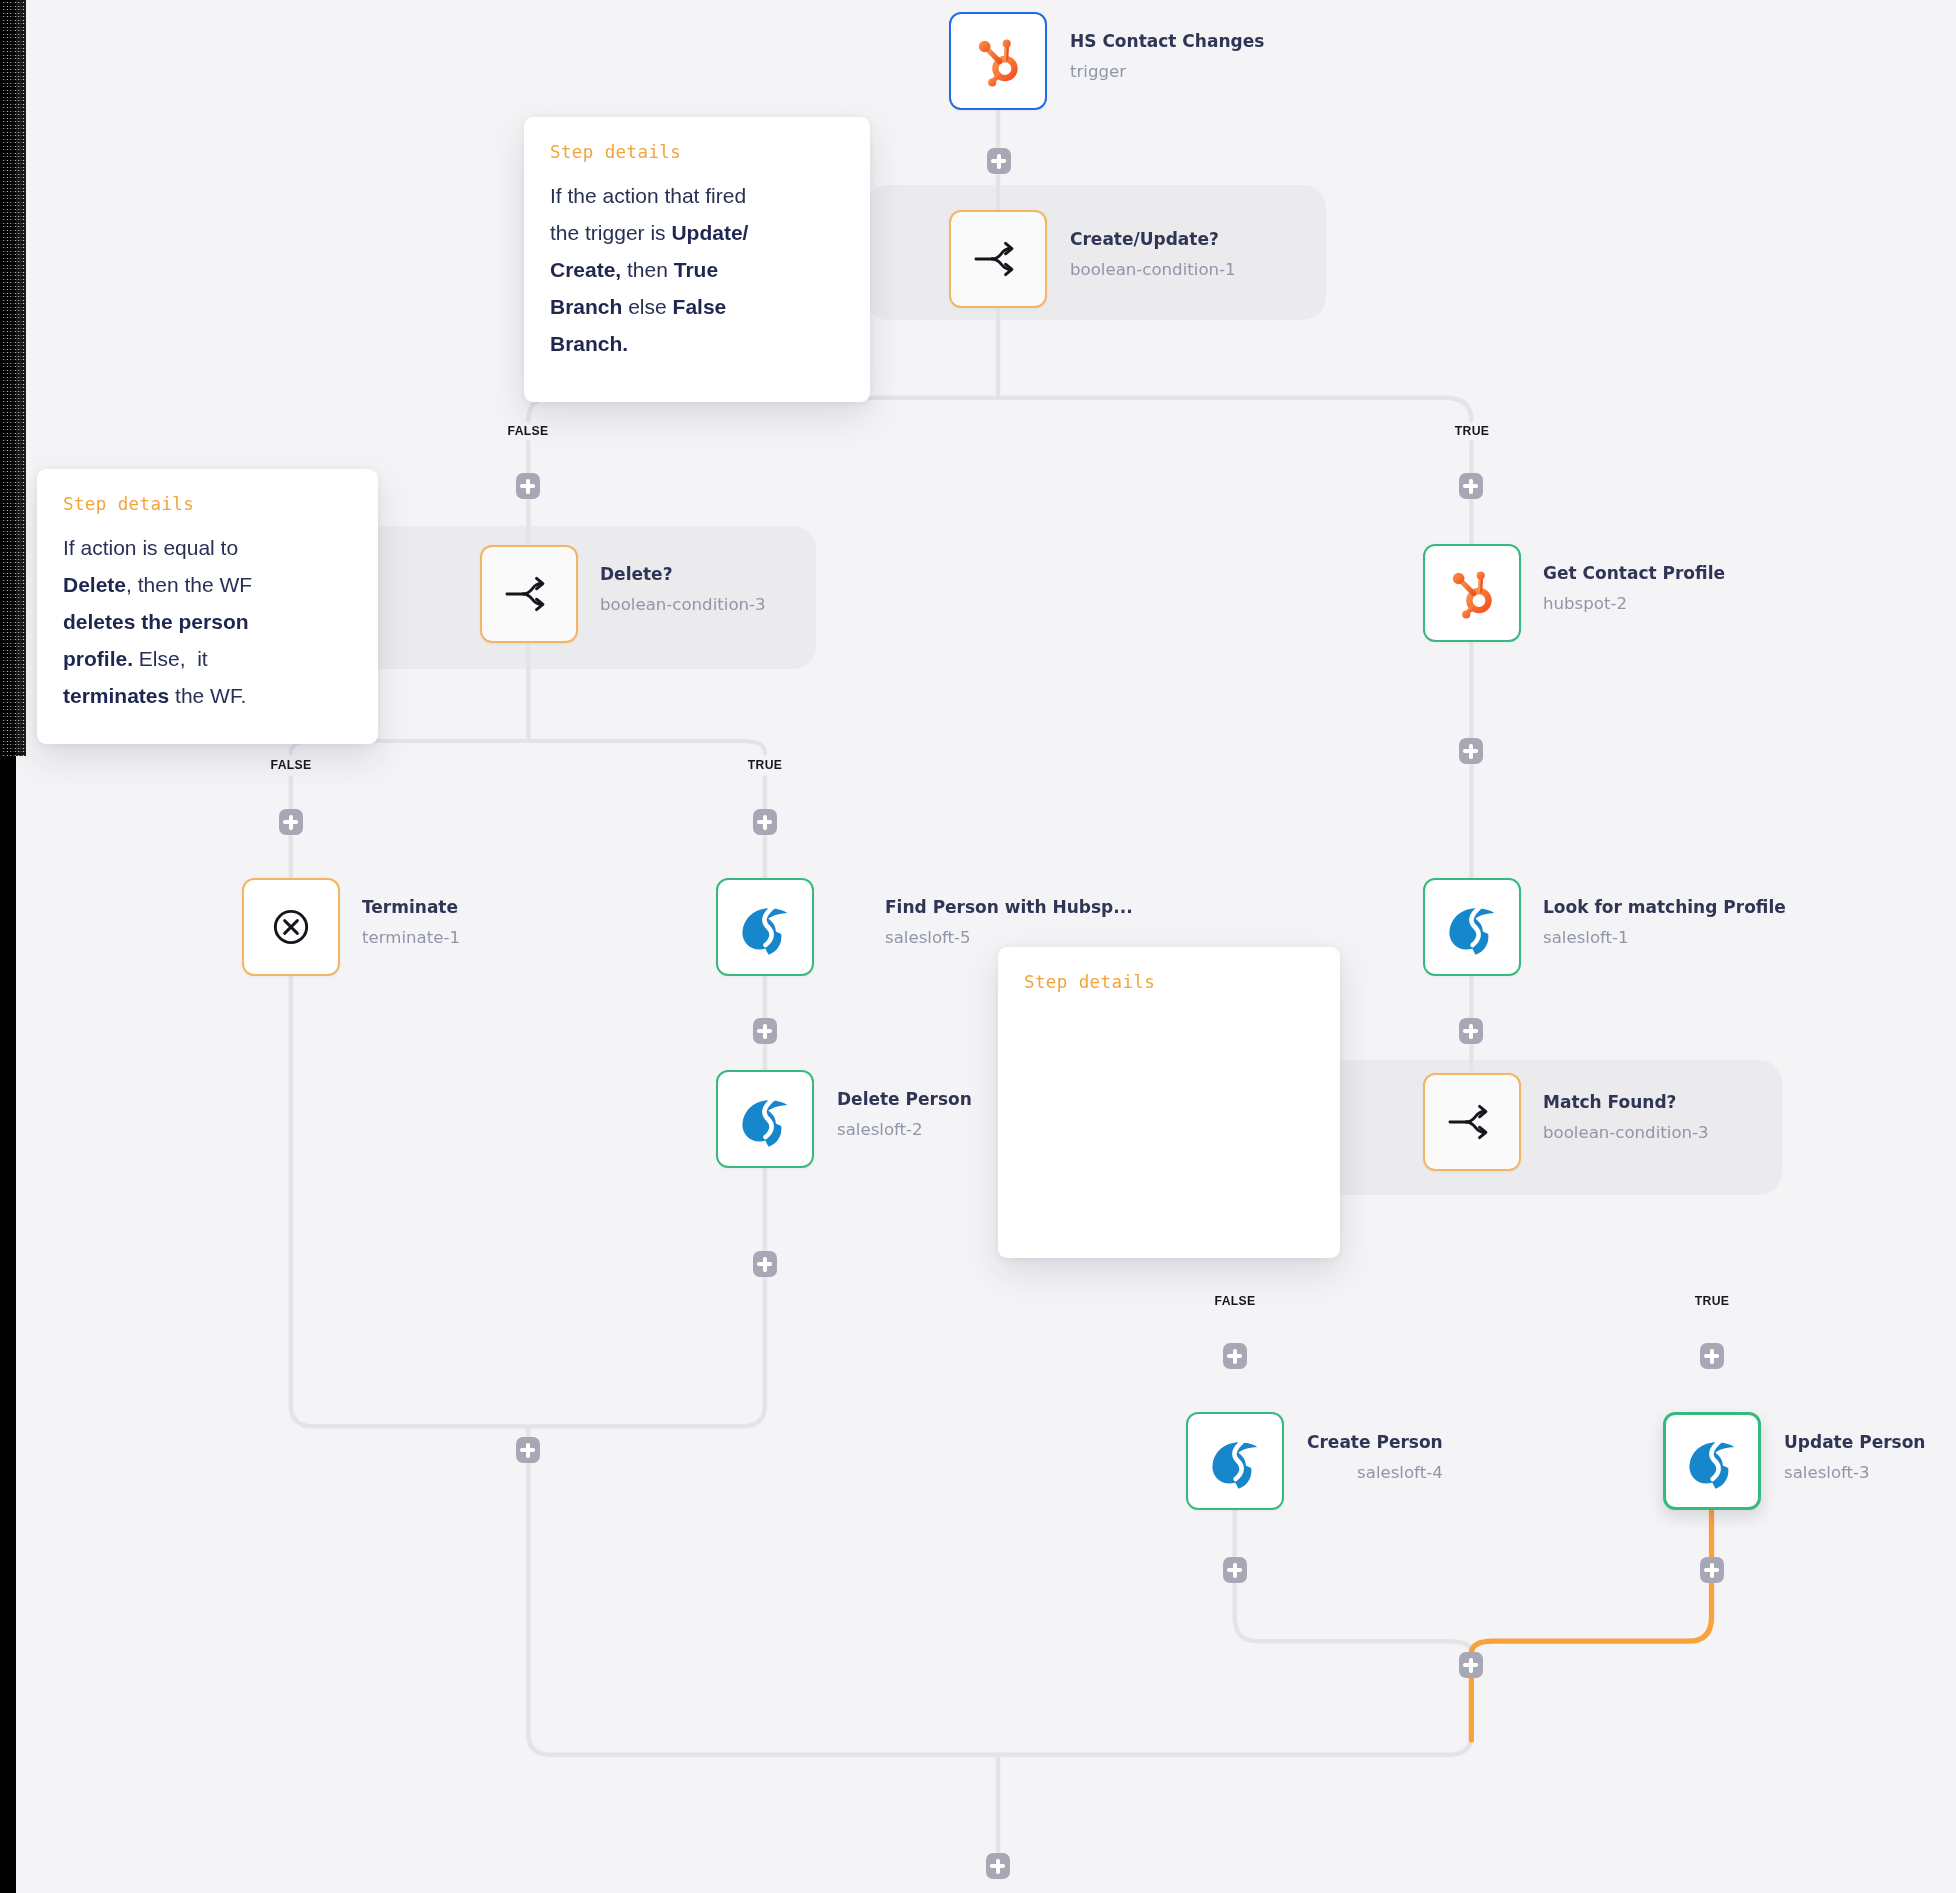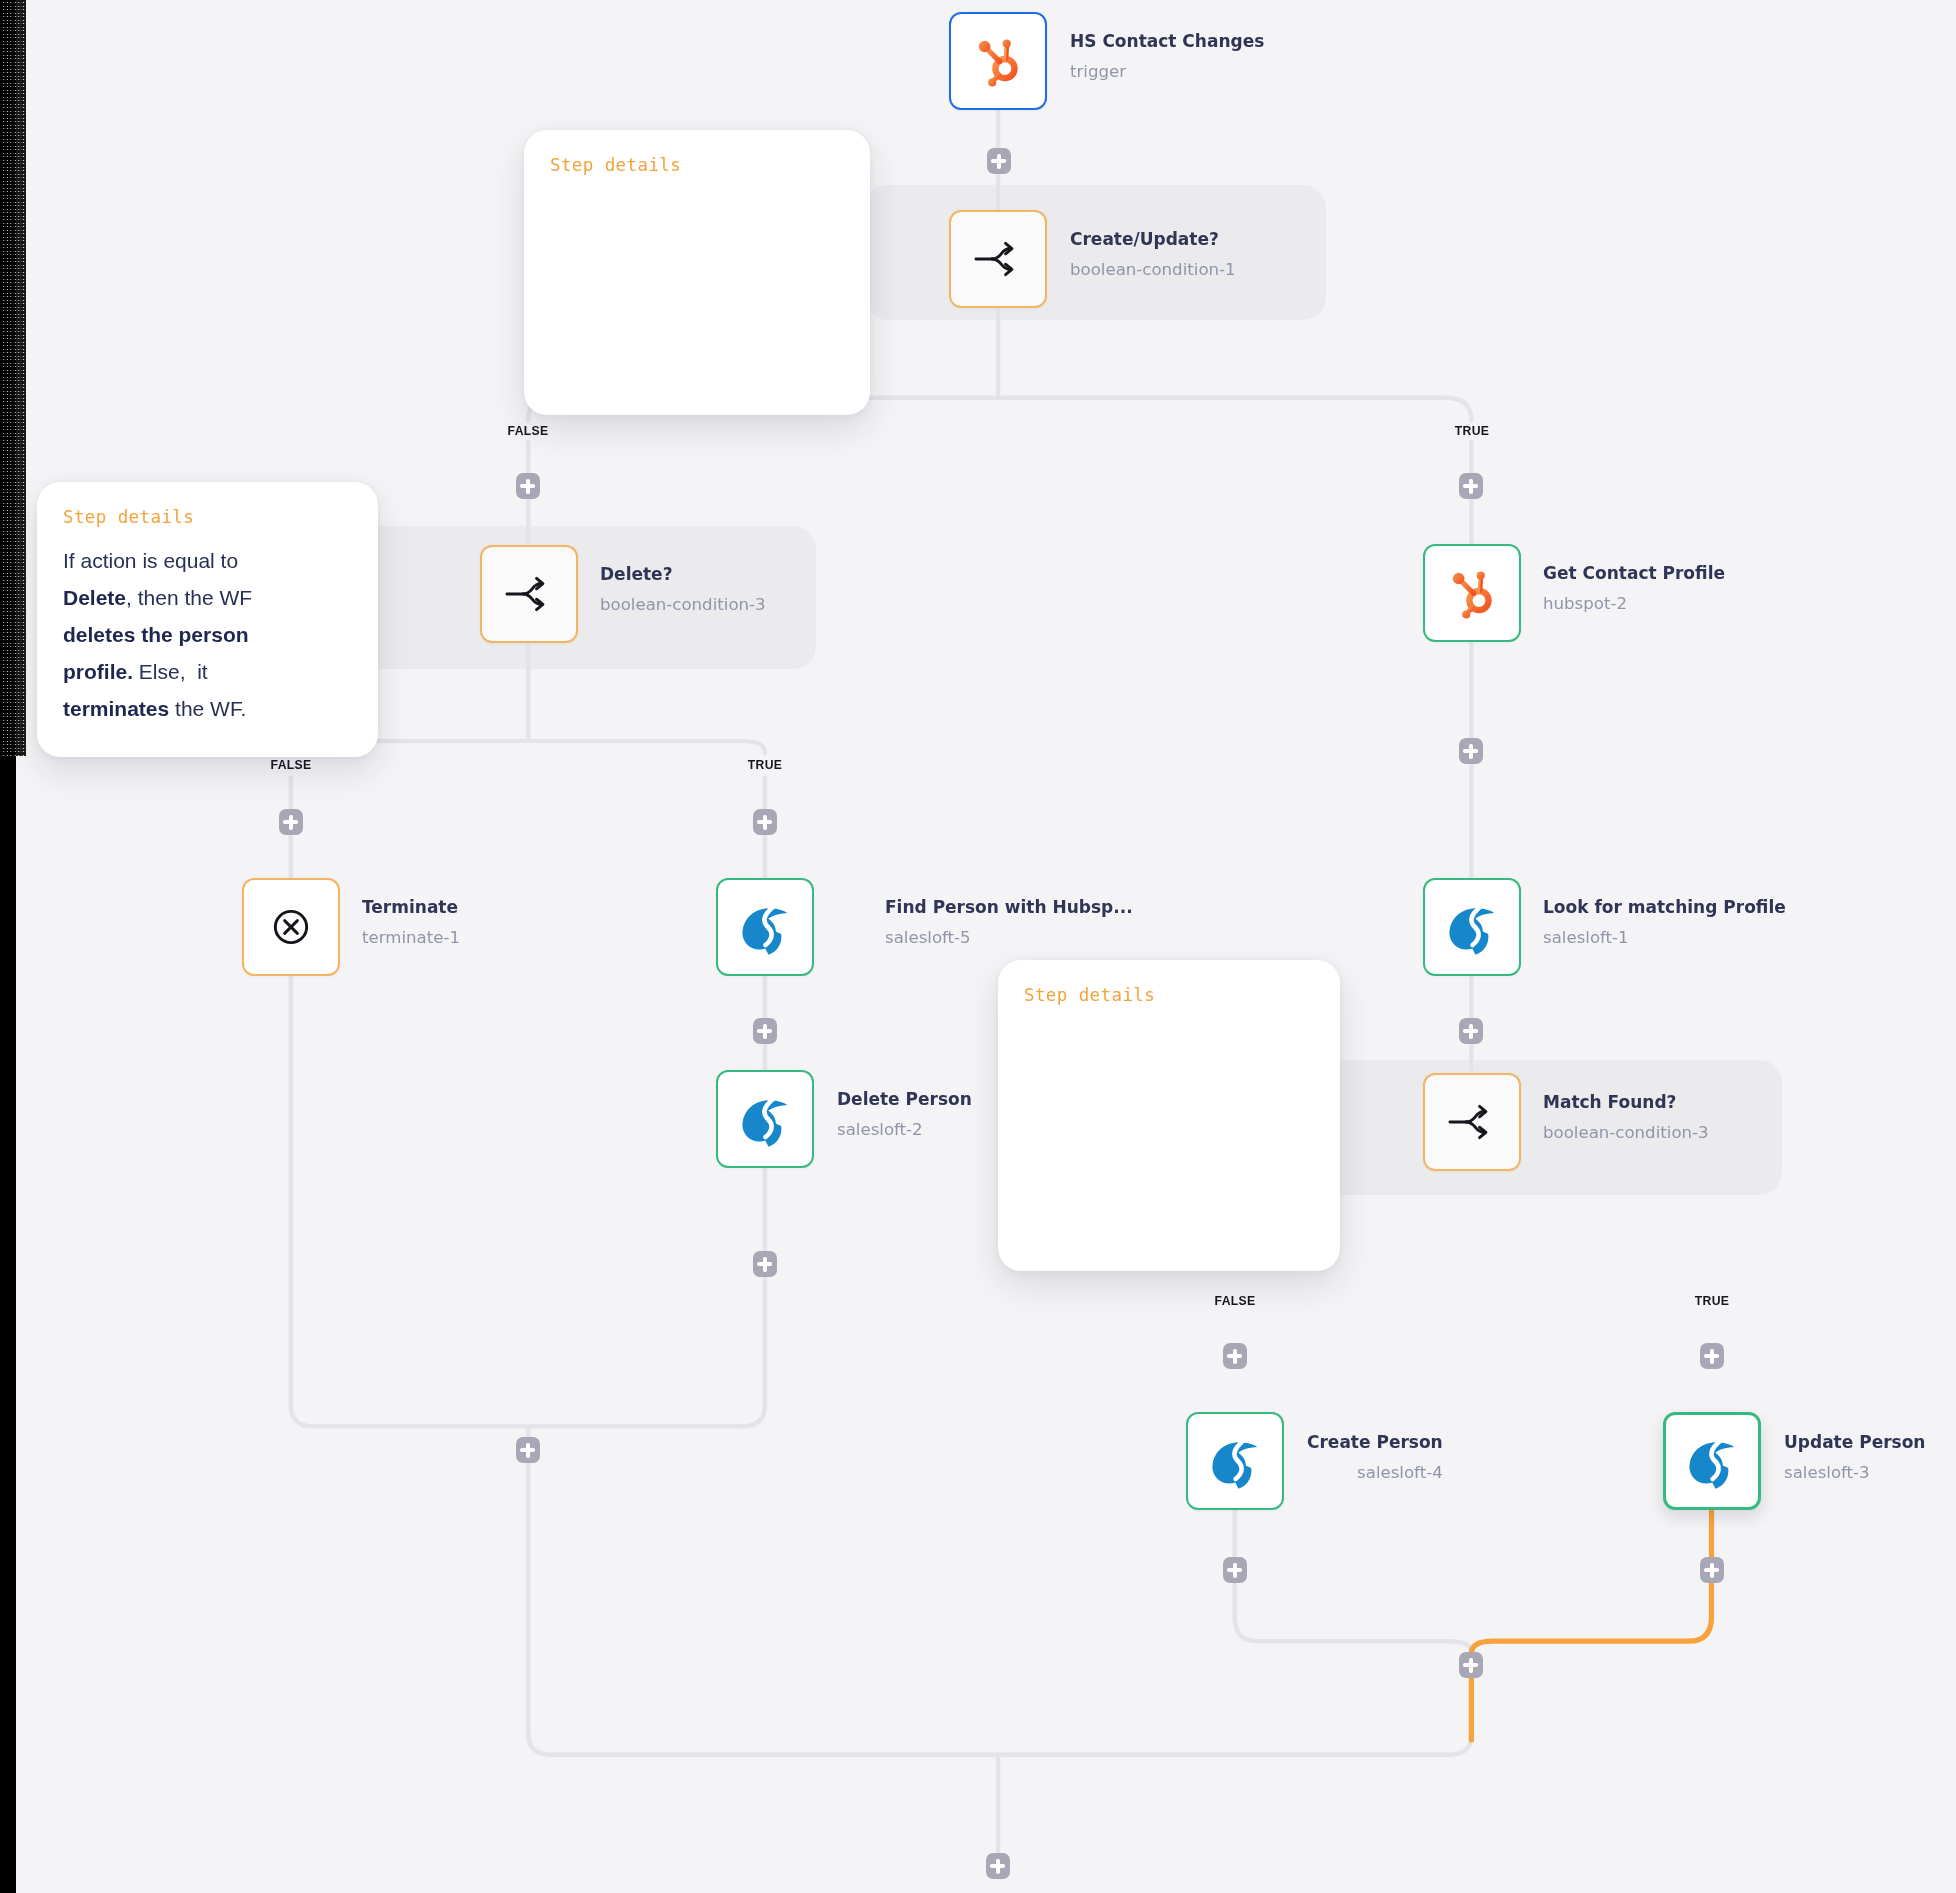--- a/index.html
+++ b/index.html
@@ -30,22 +30,22 @@
   .node svg{width:58px;height:58px;}
   .node-label{position:absolute;z-index:3;}
   .node-title{font-family:"DejaVu Sans",sans-serif;font-weight:700;font-size:17px;
               color:var(--title,#303556);white-space:nowrap;}
   .node-sub{font-family:"DejaVu Sans",sans-serif;font-size:16.6px;margin-top:11.4px;
             color:var(--subtitle,#9095a8);white-space:nowrap;}
   
   .blabel{position:absolute;transform:translate(-50%,-50%);z-index:3;
           font-size:12.2px;font-weight:700;letter-spacing:0.3px;color:#17171f;}
   
-  .tooltip{position:absolute;background:#fff;border-radius:23px;z-index:4;box-sizing:border-box;
-           padding:24.5px 26px;box-shadow:0 14px 35px rgba(25,30,60,.12),0 1.7px 7px rgba(25,30,60,.06);margin-top:13px;}
+  .tooltip{position:absolute;background:#fff;border-radius:9px;z-index:4;box-sizing:border-box;
+           padding:24.5px 26px;box-shadow:0 14px 35px rgba(25,30,60,.12),0 1.7px 7px rgba(25,30,60,.06);}
   .tt-title{font-family:"DejaVu Sans Mono",monospace;font-size:17.5px;letter-spacing:0.4px;
             color:var(--step-details,#f2a33c);margin-bottom:15.7px;}
   .tt-body{font-size:21px;line-height:37px;color:var(--body-text,#283055);white-space:pre-line;}
   .tt-body b{color:#1f2750;}
   
   .edge-black{position:absolute;left:0;top:0;width:15.7px;height:1894px;background:#000;z-index:6;}
   .edge-noise{position:absolute;left:0;top:0;width:26px;height:756px;z-index:6;opacity:.9;
     background:
       repeating-linear-gradient(180deg,#000 0 1.7px,transparent 1.7px 2.6px,#000 2.6px 6.1px,transparent 6.1px 7px),
       repeating-linear-gradient(90deg,#111 0 2.6px,#9a9a9a 2.6px 3.5px,#222 3.5px 7px,#cfcfcf 7px 7.9px);}
@@ -256,20 +256,21 @@
   <div class="plus" style="left:1223px;top:1343px;"></div>
   <div class="plus" style="left:1700px;top:1343px;"></div>
   <div class="plus" style="left:1223px;top:1557px;"></div>
   <div class="plus" style="left:1700px;top:1557px;"></div>
   <div class="plus" style="left:1459px;top:1652px;"></div>
   <div class="plus" style="left:516px;top:1437px;"></div>
   <div class="plus" style="left:986px;top:1853px;"></div>
 
   <div class="tooltip" style="left:524px;top:117px;width:346px;height:285px;">
     <div class="tt-title">Step details</div>
+    <div class="tt-body">If the action that fired<br>the trigger is <b>Update/</b><br><b>Create,</b> then <b>True</b><br><b>Branch</b> else <b>False</b><br><b>Branch.</b></div>
   </div>
   <div class="tooltip" style="left:37px;top:469px;width:341px;height:275px;">
     <div class="tt-title">Step details</div>
     <div class="tt-body">If action is equal to<br><b>Delete</b>, then the WF<br><b>deletes the person</b><br><b>profile.</b> Else,&nbsp; it<br><b>terminates</b> the WF.</div>
   </div>
   <div class="tooltip" style="left:998px;top:947px;width:342px;height:311px;">
     <div class="tt-title">Step details</div>
   </div>
 
   <div class="edge-black"></div>

